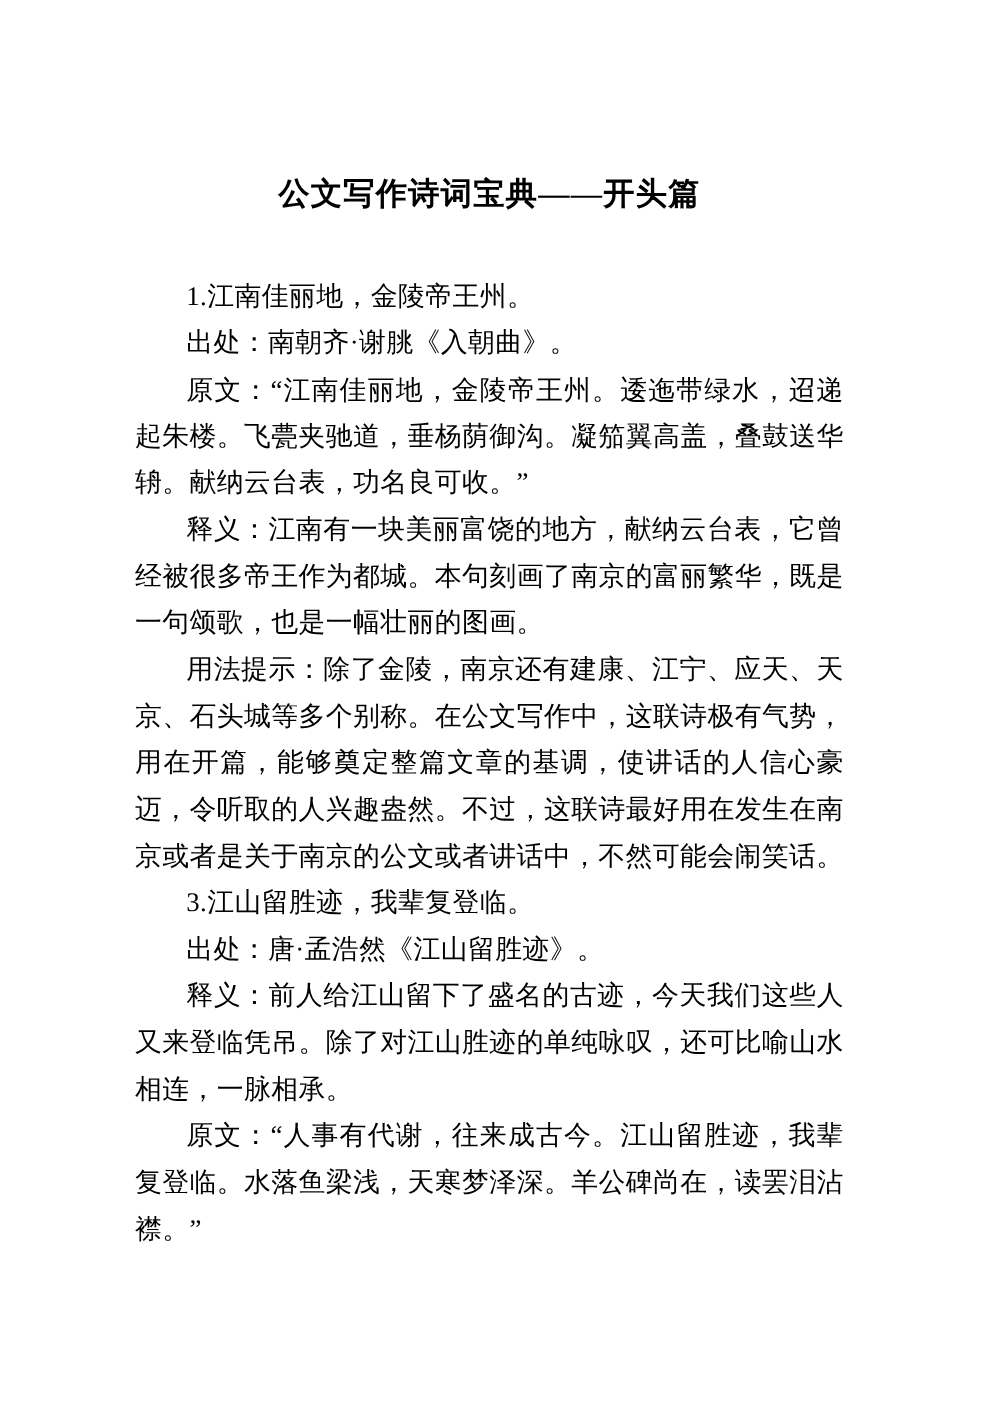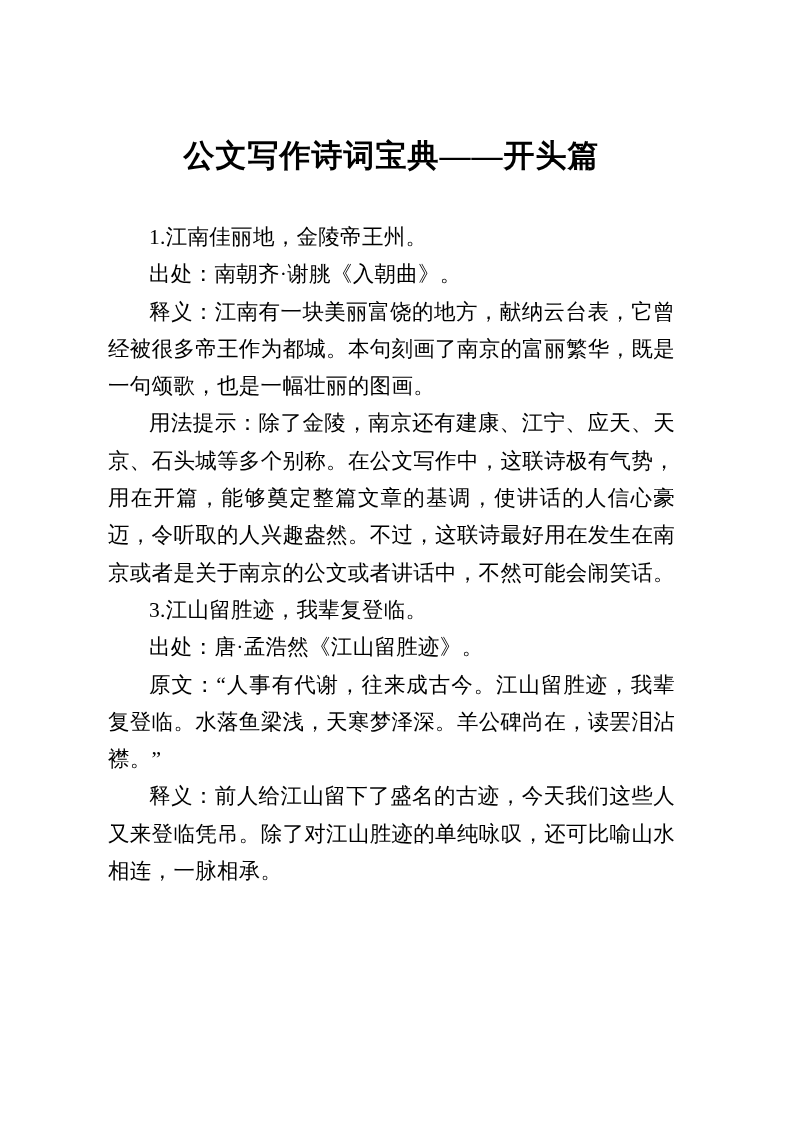--- a/index.html
+++ b/index.html
@@ -16,21 +16,21 @@
     font-family: "Liberation Serif", "DejaVu Serif", serif;
     overflow: hidden;
   }
   .doc {
     position: absolute;
     left: 108px;
     top: 128px;
     width: 567px;
   }
   .title-line {
-    font-size: 31px;
+    font-size: 25px;
     line-height: 55px;
     font-weight: 700;
     text-align: center;
     letter-spacing: 1px;
     margin: 0;
   }
   .body-text {
     margin-top: 36px;
   }
   .body-text p {
@@ -52,26 +52,27 @@
 <div class="page">
   <div class="doc">
 
     <h1 class="title-line">公文写作诗词宝典——开头篇</h1>
 
     <div class="body-text">
 
       <section>
         <p class="entry-heading">1.江南佳丽地，金陵帝王州。</p>
         <p>出处：南朝齐·谢朓《入朝曲》。</p>
+        <p>原文：“江南佳丽地，金陵帝王州。逶迤带绿水，迢递起朱楼。飞甍夹驰道，垂杨荫御沟。凝笳翼高盖，叠鼓送华辀。献纳云台表，功名良可收。”</p>
         <p>释义：江南有一块美丽富饶的地方，献纳云台表，它曾经被很多帝王作为都城。本句刻画了南京的富丽繁华，既是一句颂歌，也是一幅壮丽的图画。</p>
         <p>用法提示：除了金陵，南京还有建康、江宁、应天、天京、石头城等多个别称。在公文写作中，这联诗极有气势，用在开篇，能够奠定整篇文章的基调，使讲话的人信心豪迈，令听取的人兴趣盎然。不过，这联诗最好用在发生在南京或者是关于南京的公文或者讲话中，不然可能会闹笑话。</p>
       </section>
 
       <section>
         <p class="entry-heading">3.江山留胜迹，我辈复登临。</p>
         <p>出处：唐·孟浩然《江山留胜迹》。</p>
+        <p>释义：前人给江山留下了盛名的古迹，今天我们这些人又来登临凭吊。除了对江山胜迹的单纯咏叹，还可比喻山水相连，一脉相承。</p>
         <p>原文：“人事有代谢，往来成古今。江山留胜迹，我辈复登临。水落鱼梁浅，天寒梦泽深。羊公碑尚在，读罢泪沾襟。”</p>
-        <p>释义：前人给江山留下了盛名的古迹，今天我们这些人又来登临凭吊。除了对江山胜迹的单纯咏叹，还可比喻山水相连，一脉相承。</p>
       </section>
 
     </div>
   </div>
 </div>
 
 </body></html>

